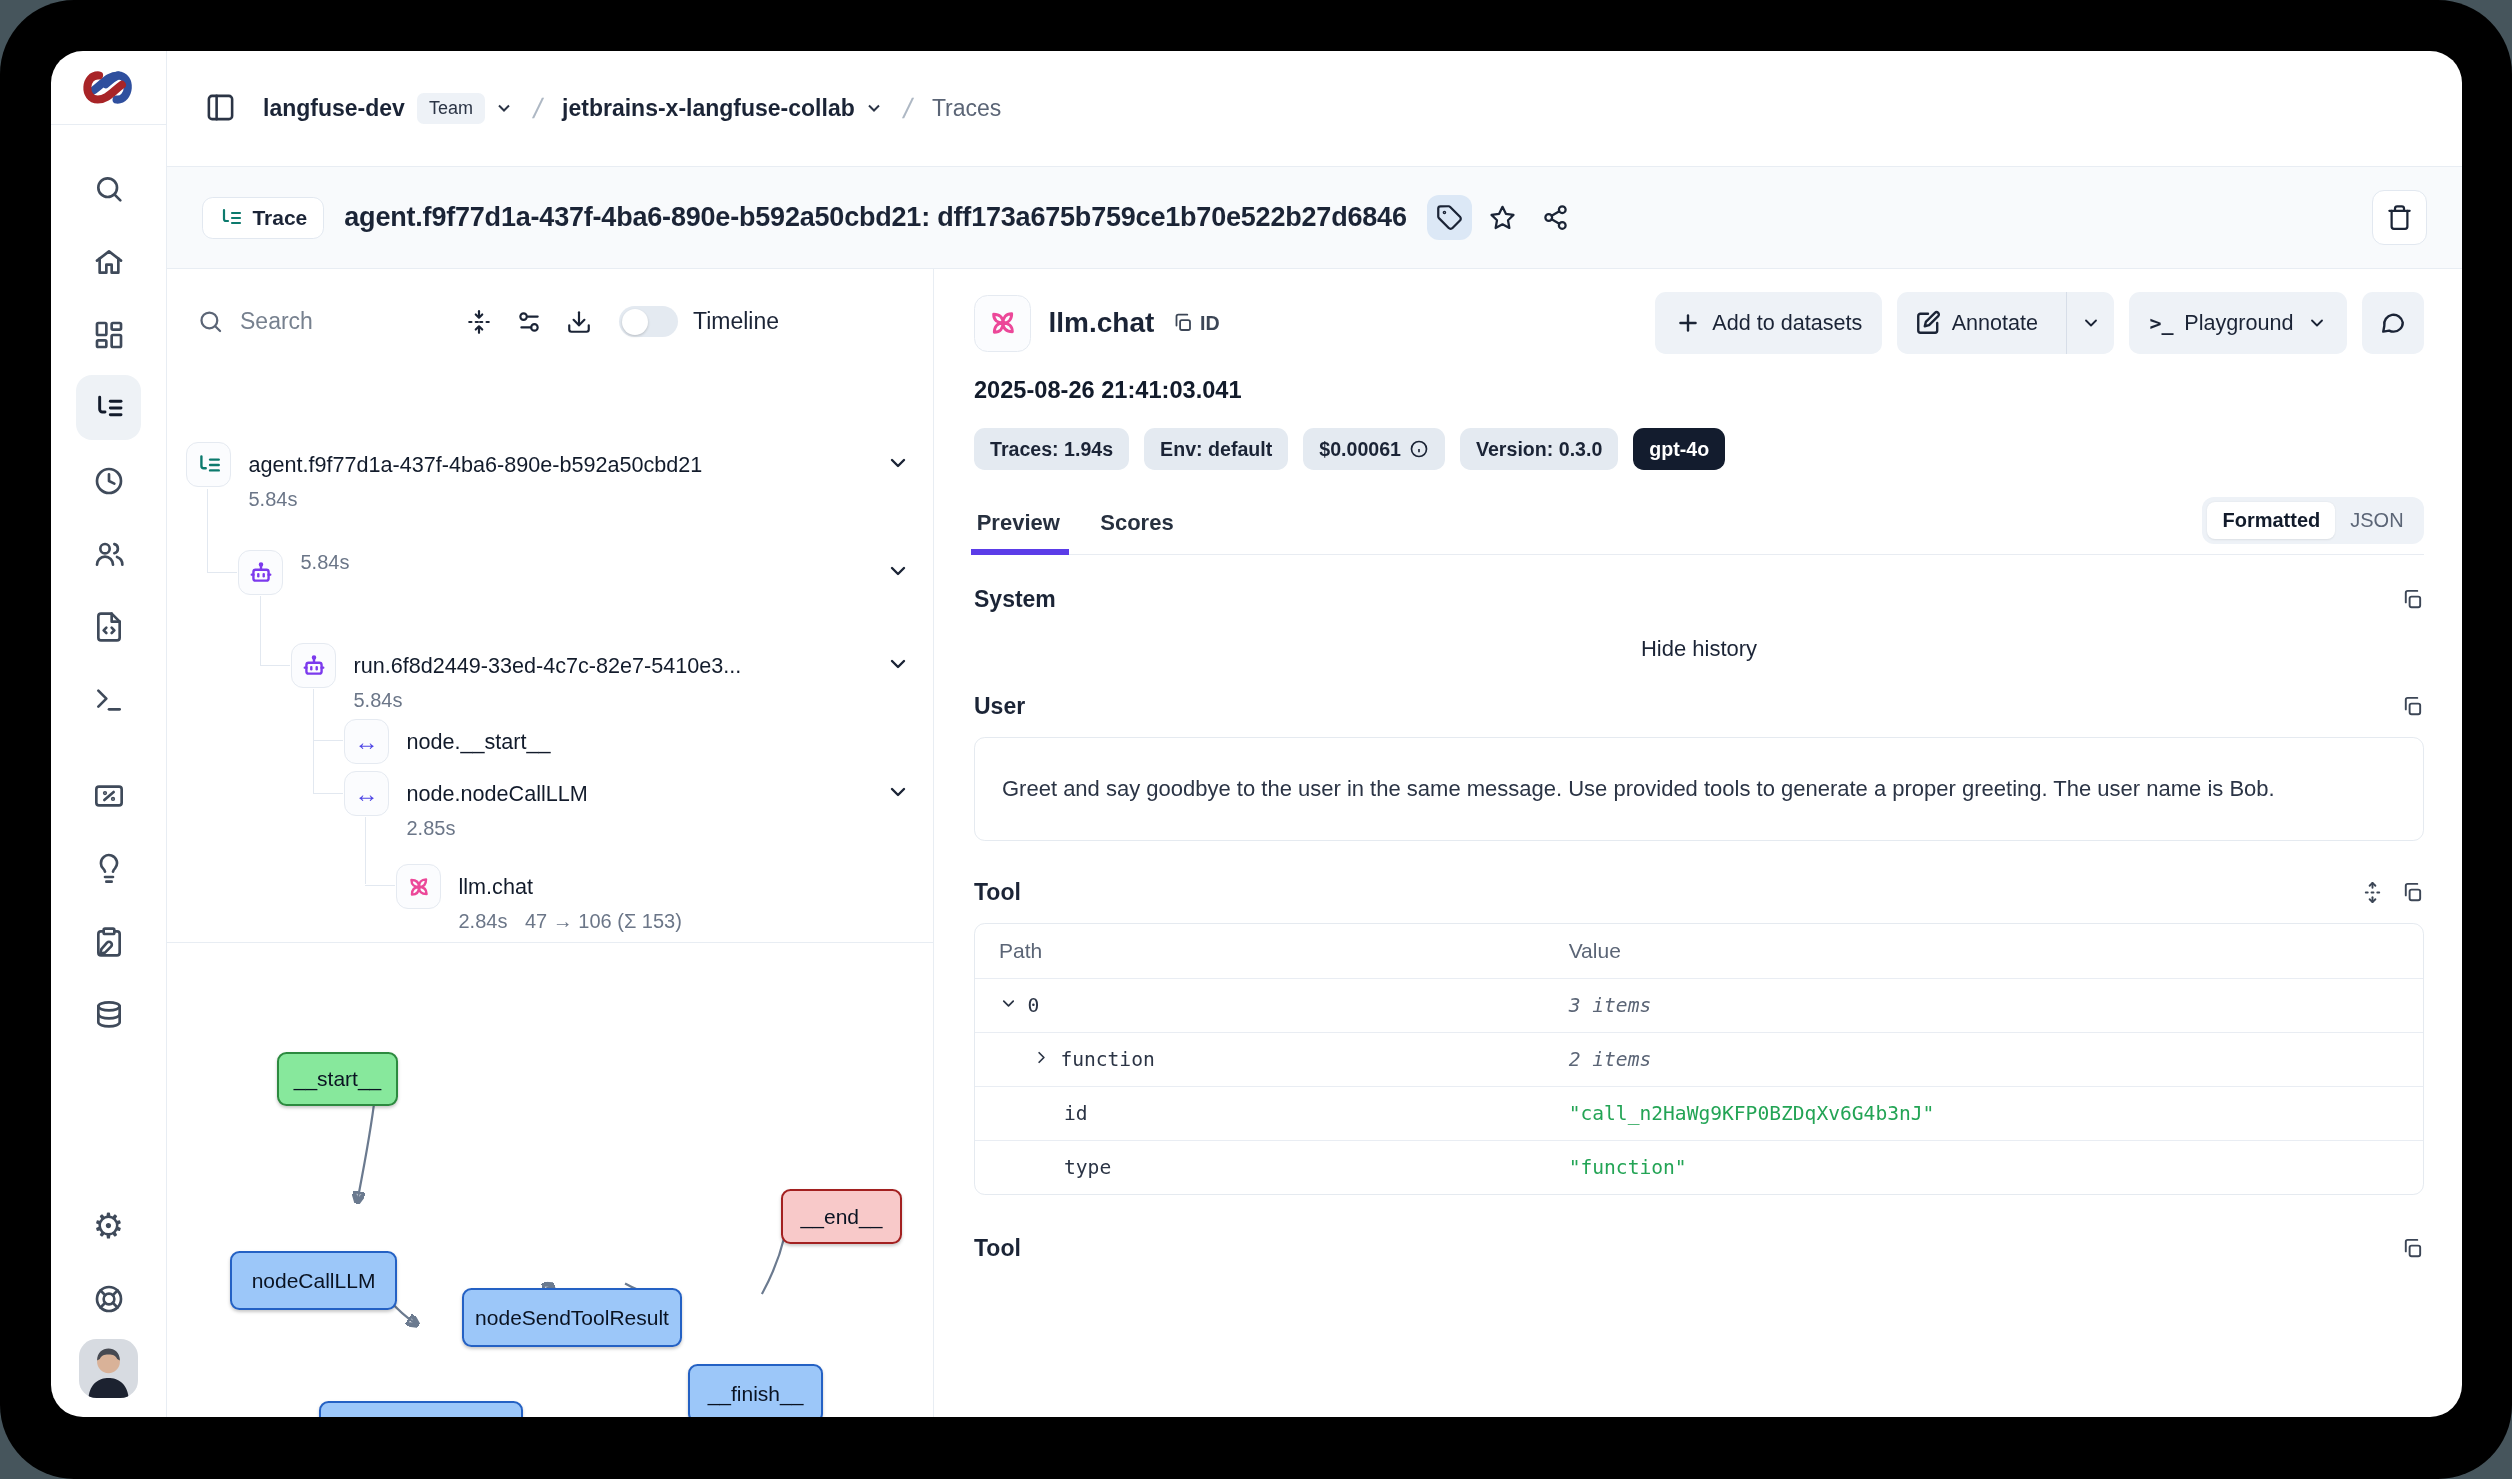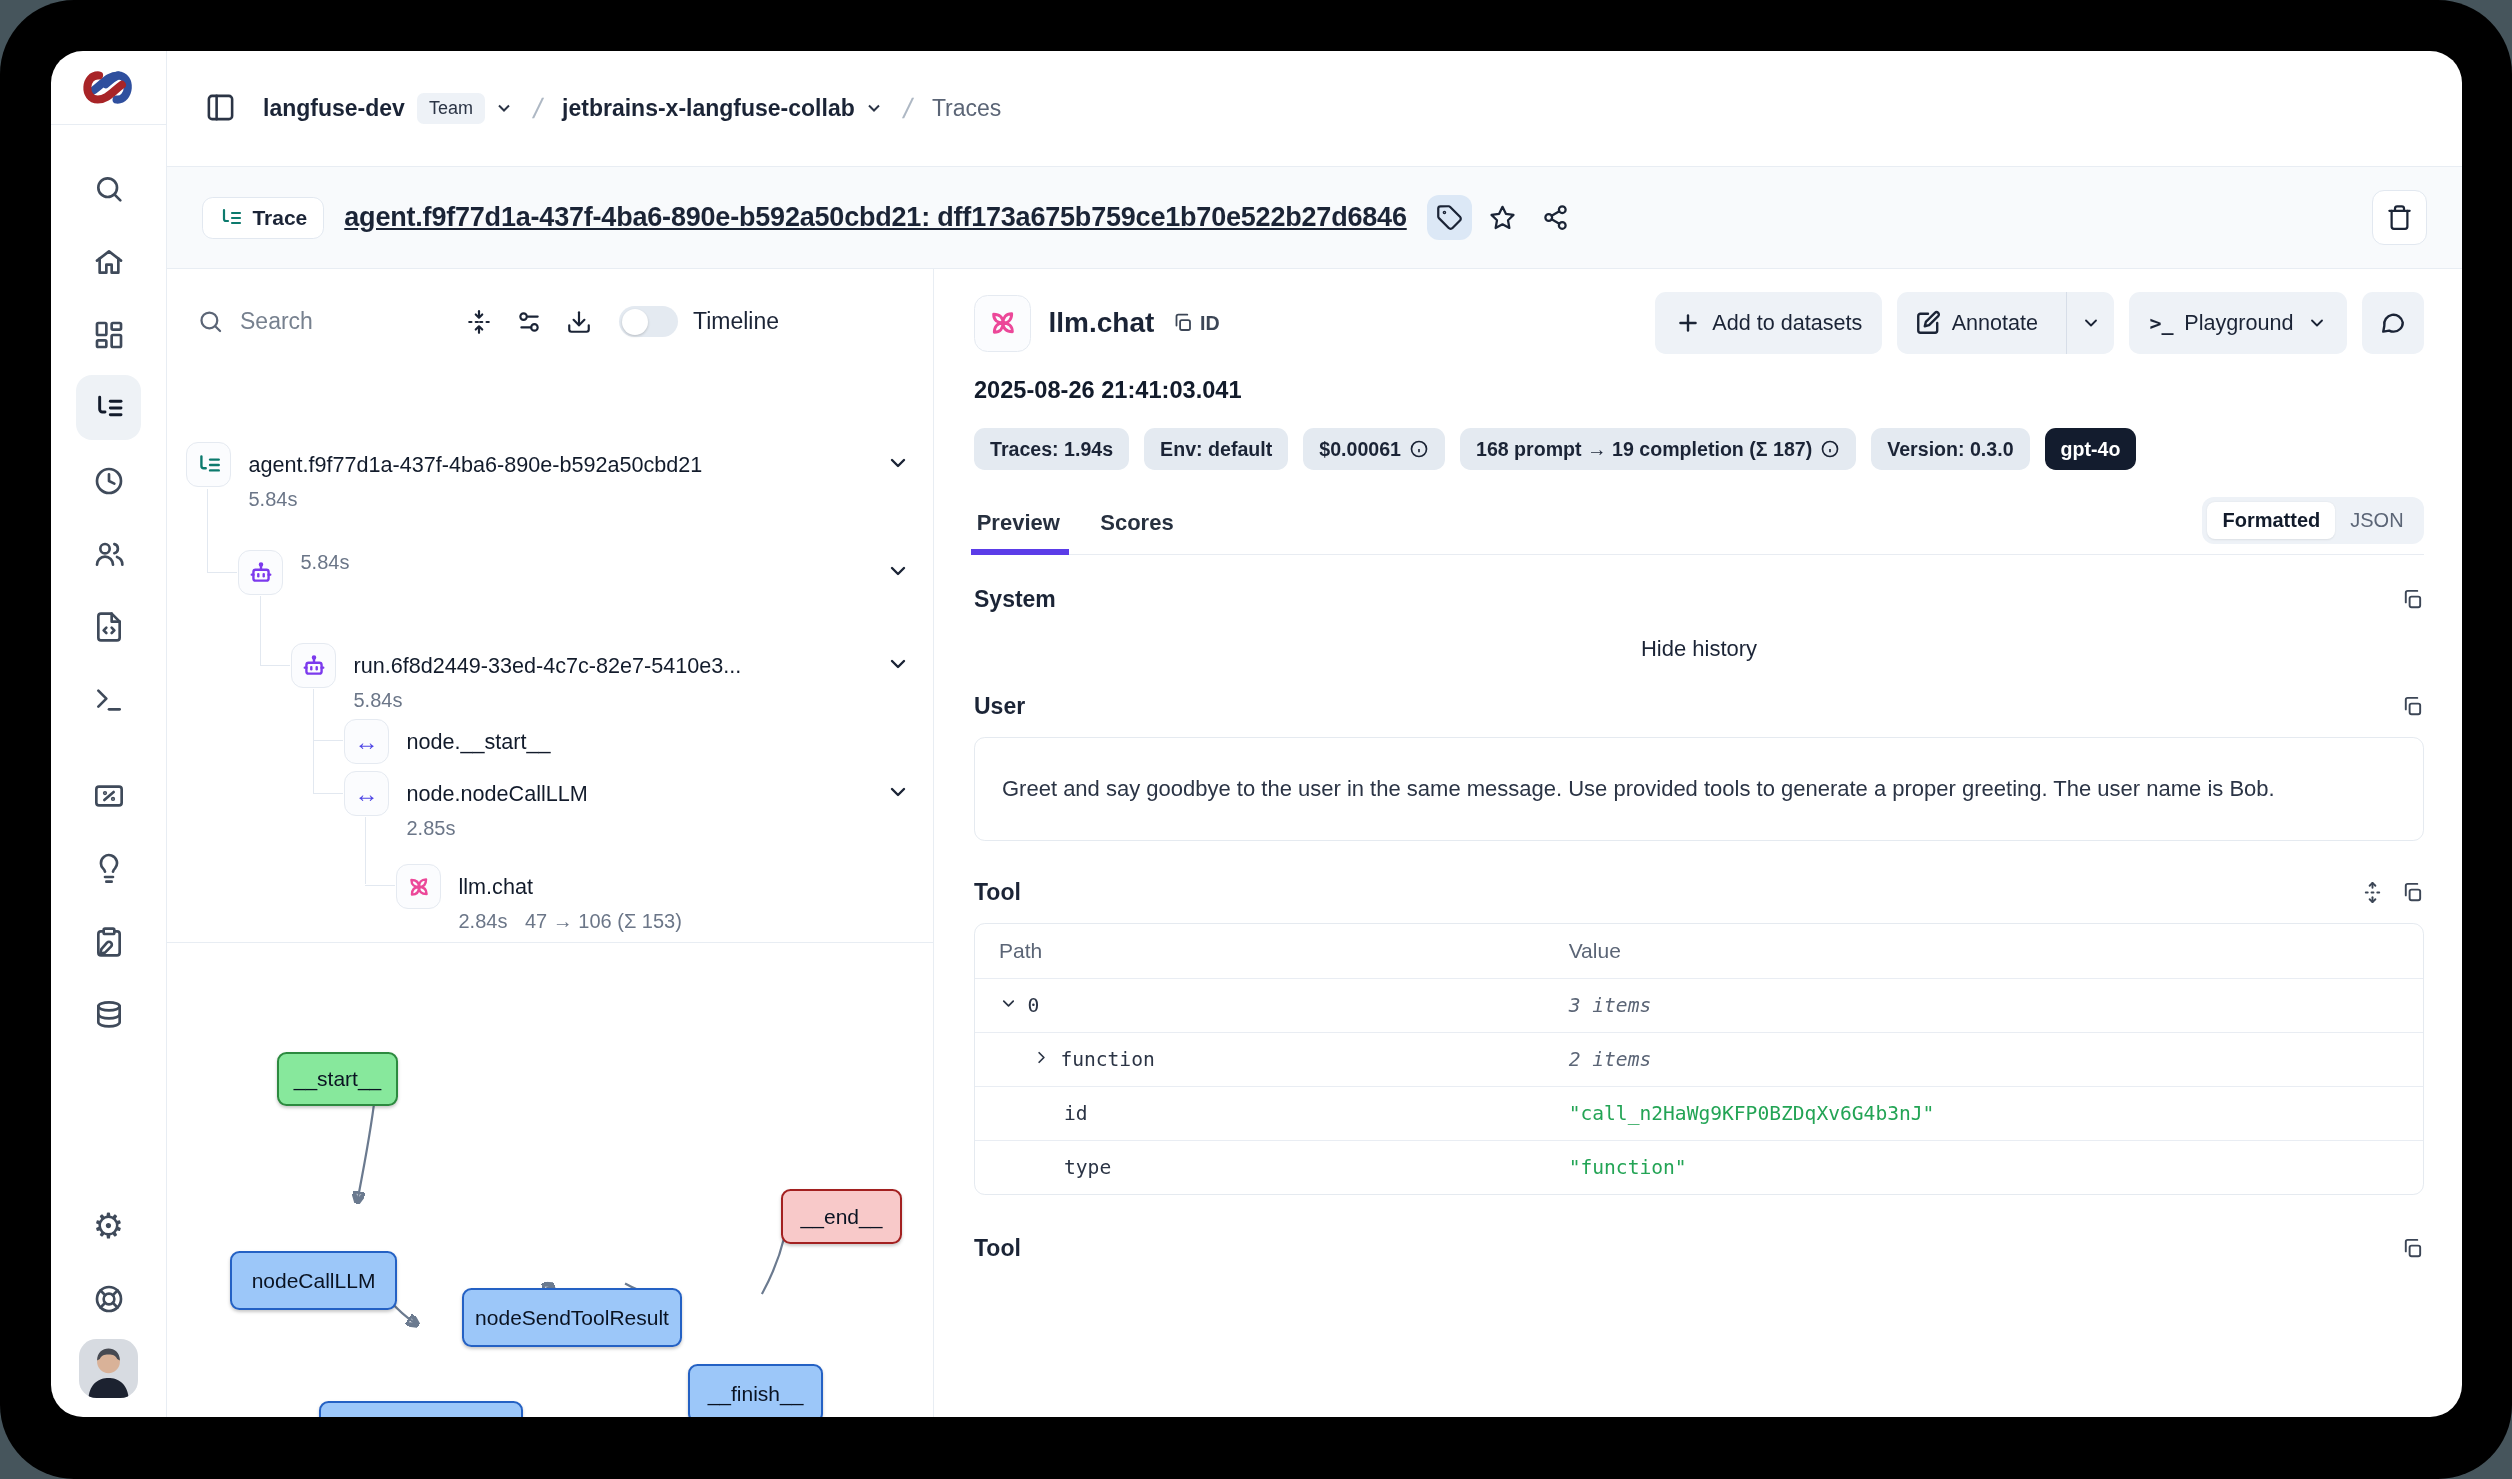--- a/index.html
+++ b/index.html
@@ -29,21 +29,21 @@
   .crumb-badge { background:#eef2f7; border-radius:6.7px; padding:5.4px 12px; font-size:18px; font-weight:500; color:#2b3445; margin-left:12px; }
   .crumb-chev svg { width:20px; height:20px; stroke:#2b3445; stroke-width:2.4; fill:none; margin-left:9.4px; }
   .crumb-slash { color:#aeb8c4; font-size:28px; font-weight:300; margin:0 20px; transform:skewX(-12deg); }
   .crumb-proj { font-size:23px; font-weight:700; }
   .crumb-page { font-size:23px; color:#5b6576; }
 
   .tracebar { height:102px; flex:0 0 102px; background:#f8fafc; border-bottom:1.3px solid #e8edf3; display:flex; align-items:center; padding:0 35px; }
   .trace-pill { background:#fff; border:1.3px solid #e2e8f0; border-radius:10.8px; padding:8px 16px; display:flex; align-items:center; gap:9.4px; }
   .trace-pill svg { width:24px; height:24px; stroke:#0c7a6d; stroke-width:2.2; fill:none; stroke-linecap:round; stroke-linejoin:round; }
   .trace-pill span { font-size:21px; font-weight:700; }
-  .trace-title { font-size:27px; font-weight:700; margin-left:20px; letter-spacing:-0.2px; color:#1b2436; white-space:nowrap;text-decoration:underline; }
+  .trace-title { font-size:27px; font-weight:700; margin-left:20px; letter-spacing:-0.2px; color:#1b2436; white-space:nowrap; }
   .tag-btn { width:45px; height:45px; background:#dce8f6; border-radius:12px; display:flex; align-items:center; justify-content:center; margin-left:20px; cursor:pointer; }
   .icon-plain { width:43px; height:43px; display:flex; align-items:center; justify-content:center; margin-left:9.4px; cursor:pointer; }
   .tracebar svg.sm { width:27px; height:27px; stroke:#1b2436; stroke-width:2; fill:none; stroke-linecap:round; stroke-linejoin:round; }
   .trash-btn { margin-left:auto; width:55px; height:55px; background:#fff; border:1.3px solid #e2e8f0; border-radius:12px; display:flex; align-items:center; justify-content:center; cursor:pointer; }
 
   .content { flex:1; display:flex; min-height:0; }
 
   
   .left-panel { width:767px; flex:0 0 767px; border-right:1.3px solid #e8edf3; display:flex; flex-direction:column; min-height:0;gap:48px; }
   .search-row { height:105px; flex:0 0 105px; display:flex; align-items:center; padding:0 30px; }
@@ -579,28 +579,20 @@
             </div>
           <div class="badge">
               <span>$0.00061</span>
               <svg viewBox="0 0 24 24">
                 <circle cx="12" cy="12" r="9"></circle>
                 <path d="M12 16v-4"></path>
                 <path d="M12 8h.01"></path>
               </svg>
             </div>
           <div class="badge">
-              <span>168 prompt → 19 completion (Σ 187)</span>
-              <svg viewBox="0 0 24 24">
-                <circle cx="12" cy="12" r="9"></circle>
-                <path d="M12 16v-4"></path>
-                <path d="M12 8h.01"></path>
-              </svg>
-            </div>
-          <div class="badge">
               <span>Version: 0.3.0</span>
             </div>
           <div class="badge dark">
               <span>gpt-4o</span>
             </div>
         </div>
 
         <div class="dtabs">
           <div class="tab active">Preview</div>
           <div class="tab">Scores</div>

